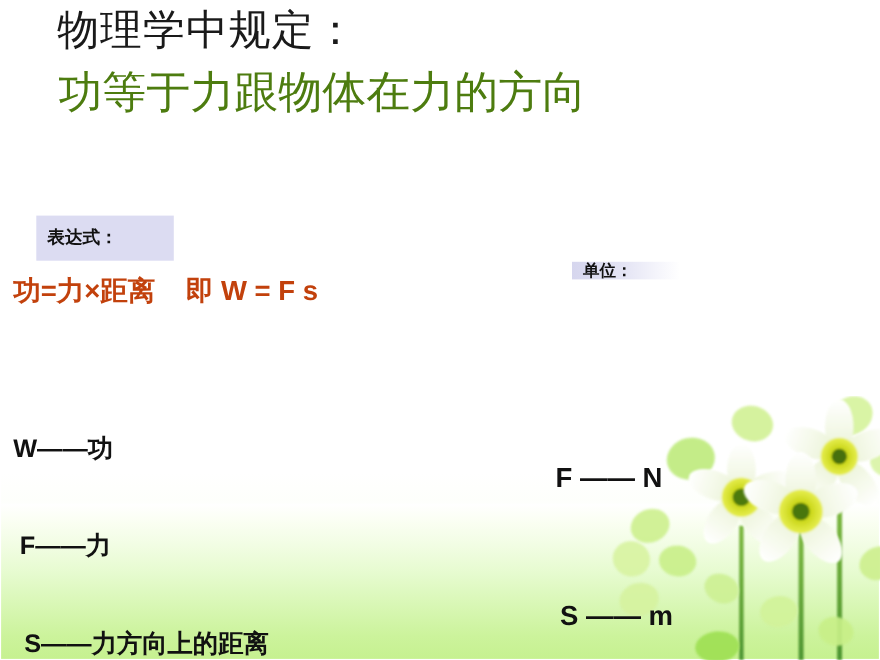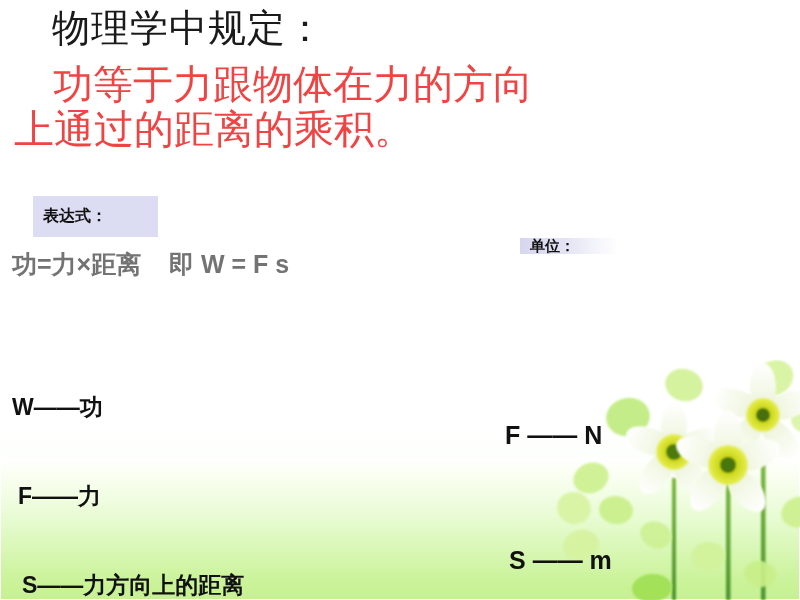--- a/index.html
+++ b/index.html
@@ -73,24 +73,24 @@
     font-family: "Liberation Serif", "DejaVu Serif", serif;
     font-size: 38px;
     line-height: 1.08;
     color: #1a1a1a;
     letter-spacing: 1px;
     white-space: nowrap;
   }
   .hdr-red {
     left: 8px;
     top: 62px;
-    font-family: Liberation Sans, sans-serif;
+    font-family: Liberation Serif, serif;
     font-size: 40px;
     line-height: 1.12;
-    color: #ef4444;
+    color: #4d7c0f;
     white-space: nowrap;
   }
   .hdr-red .l1 { display: block; padding-left: 45px; }
   .hdr-red .l2 { display: block; padding-left: 6px; }
 
   .tagbox {
     position: absolute;
     z-index: 6;
     font-family: "Liberation Sans", "DejaVu Sans", sans-serif;
     font-weight: bold;
@@ -116,21 +116,21 @@
     font-size: 15px;
     background: linear-gradient(to right, #d6d6ee 0%, #e4e4f4 48%, #f4f4fb 78%, #ffffff 100%);
   }
 
   .formula {
     left: 12px;
     top: 248px;
     font-family: "Liberation Sans", "DejaVu Sans", sans-serif;
     font-weight: bold;
     font-size: 25px;
-    color: #737373;
+    color: #c2410c;
     white-space: pre;
   }
 
   .legend {
     left: 12px;
     top: 334px;
     font-family: "Liberation Sans", "DejaVu Sans", sans-serif;
     font-weight: bold;
     font-size: 23px;
     line-height: 1.29;
@@ -242,21 +242,20 @@
           <circle cx="0" cy="0" r="8" fill="#4a760c"></circle>
         </g>
       </g>
     </svg>
   </div>
 
   <div class="layer hdr-black">物理学中规定：</div>
 
   <div class="layer hdr-red">
     <span class="l1">功等于力跟物体在力的方向</span>
-    <span class="l2">上通过的距离的乘积。</span>
   </div>
 
   <div class="tagbox tag-expr">表达式：</div>
 
   <div class="layer formula">功=力×距离    即 W = F s</div>
 
   <div class="layer legend">
     <span class="li li1">W——功</span>
     <span class="li li2">F——力</span>
     <span class="li li3">S——力方向上的距离</span>

